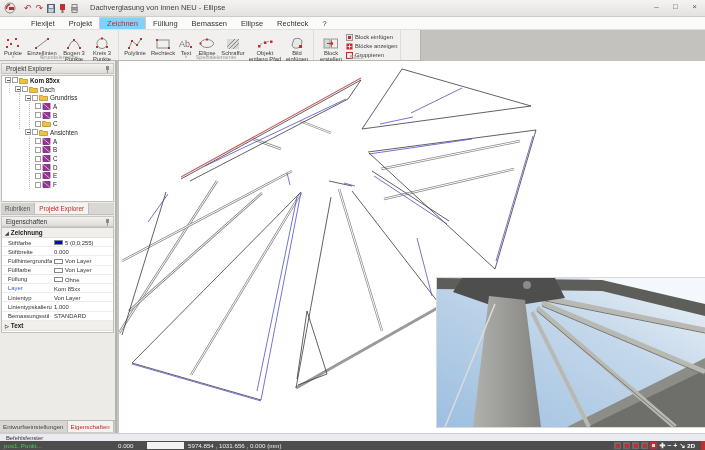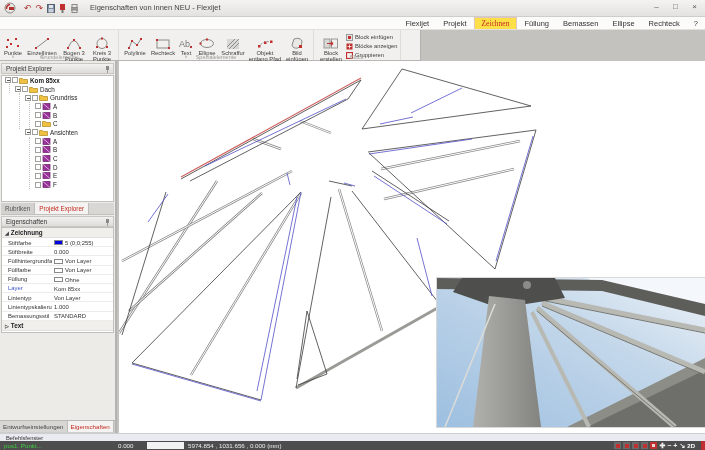--- a/index.html
+++ b/index.html
@@ -12,23 +12,23 @@
               background:linear-gradient(#f4f3f1,#e4e2df); border-bottom:1px solid #cfcdc9; }
   #app-logo { left:4px; top:2px; width:14px; height:12px; }
   #qat { left:24px; top:2px; display:flex; gap:4px; align-items:center; height:12px; }
   .qat-ico { font-size:9px; line-height:10px; color:#b03030; }
   #window-title { left:90px; top:3px; font-size:7.5px; color:#444; }
   #win-controls { right:4px; top:2px; display:flex; gap:6px; }
   .winbtn { width:13px; height:10px; text-align:center; font-size:8px; line-height:9px; color:#555; }
 
   
   #menubar { left:0; top:17px; width:705px; height:13px; background:#fbfbfa;
-             border-bottom:1px solid #e2e0dd; display:flex; align-items:center; padding-left:24px;justify-content:flex-end; }
+             border-bottom:1px solid #e2e0dd; display:flex; align-items:center; padding-left:24px; }
   .menu-item { font-size:7.5px; color:#333; padding:1px 7px; }
-  .menu-item.active { color:#c22a21; background:#fde047; border:1px solid #e3c4bd; border-bottom:none;font-family:Liberation Serif, serif; }
+  .menu-item.active { color:#c22a21; background:#7dd3fc; border:1px solid #e3c4bd; border-bottom:none; }
 
   
   #ribbon { left:0; top:30px; width:705px; height:31px; background:#c3c2bf; }
   #ribbon-panel { left:0; top:0; width:421px; height:31px; background:#f1f0ee;
                   border-bottom:1px solid #b8b7b4; border-right:1px solid #b2b1ae; display:flex; }
   .rgroup { position:relative; height:100%; border-right:1px solid #dddcd8; padding:1px 2px 7px 2px;
             display:flex; align-items:flex-start; }
   .rgroup-label { position:absolute; bottom:0; left:0; right:0; text-align:center;
                   font-size:5.5px; color:#9a9995; }
   .rbtn { display:flex; flex-direction:column; align-items:center; padding-top:5px; }
@@ -116,21 +116,21 @@
     <svg width="7" height="9">
         <rect x="1" y="0" width="5" height="6" fill="#c03030"></rect>
         <rect x="2.5" y="6" width="2" height="3" fill="#777"></rect>
       </svg>
     <svg width="9" height="9">
         <rect x="1" y="3" width="7" height="4" fill="#9a9a96"></rect>
         <rect x="2" y="0.5" width="5" height="3" fill="#e8e8e4" stroke="#888"></rect>
         <rect x="2" y="6" width="5" height="2.5" fill="#e8e8e4" stroke="#888"></rect>
       </svg>
   </div>
-  <span id="window-title" class="abs">Eigenschaften von innen NEU - Flexijet</span>
+  <span id="window-title" class="abs">Dachverglasung von innen NEU - Ellipse</span>
   <div id="win-controls" class="abs">
     <span class="winbtn">–</span>
     <span class="winbtn">□</span>
     <span class="winbtn">×</span>
   </div>
 </div>
 
 <div id="menubar" class="abs">
     <span class="menu-item">Flexijet</span>
     <span class="menu-item">Projekt</span>

